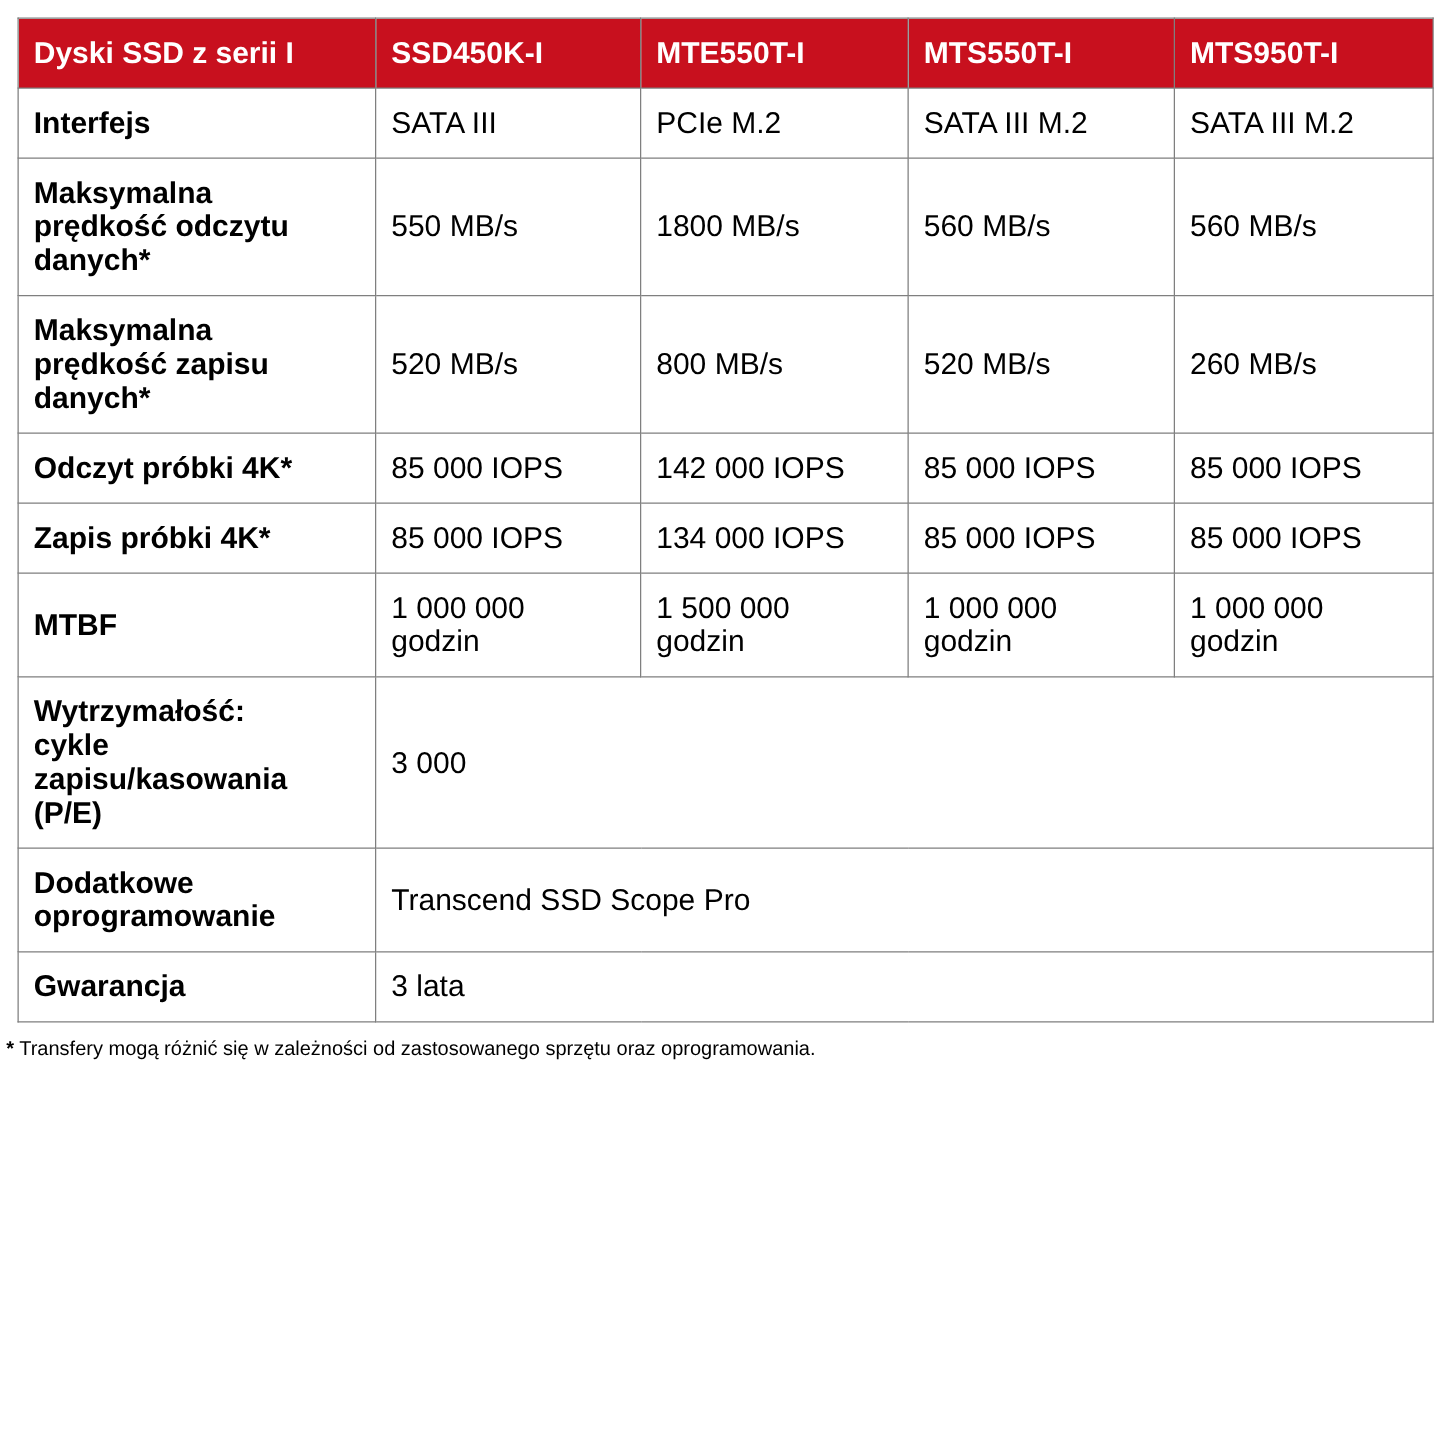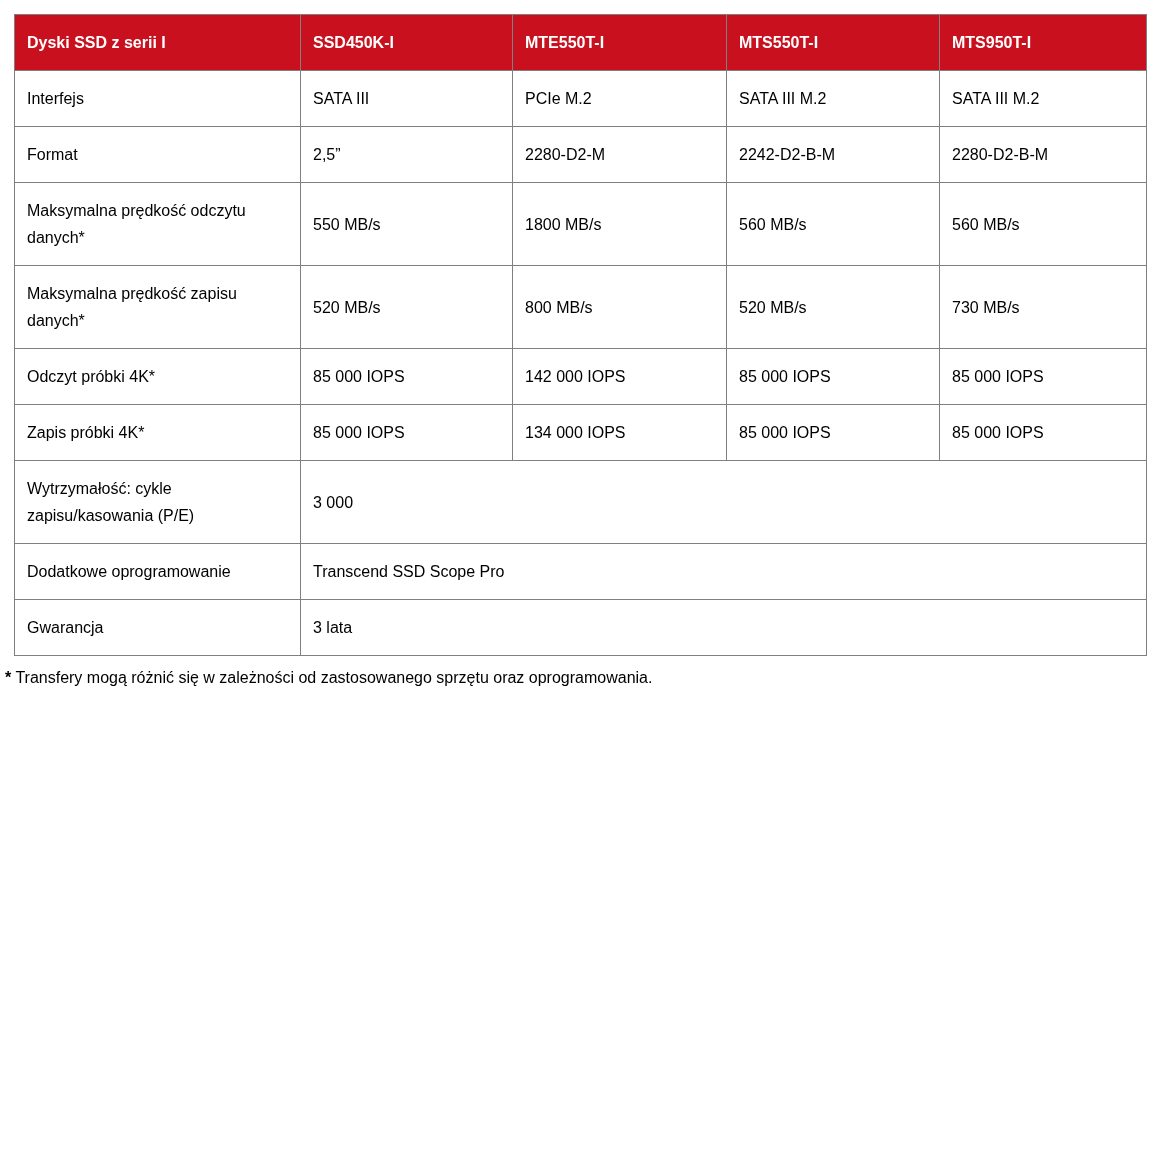--- a/index.html
+++ b/index.html
@@ -17,36 +17,36 @@
     background: #ffffff;
     overflow: hidden;
   }
   table.spec {
     border-collapse: collapse;
     table-layout: fixed;
     width: 1132px;
   }
   table.spec th, table.spec td {
     border: 1px solid #7f7f7f;
-    font-size: 16px;
+    font-size: 24px;
     line-height: 27px;
     vertical-align: middle;
     text-align: left;
     box-sizing: border-box;
     overflow: hidden;
     margin-left: 16px;
   }
   table.spec th {
     background: #C8101E;
     color: #ffffff;
     font-weight: bold;
     padding: 14px 12px;
   }
   td.label {
-    font-weight: normal;
+    font-weight: bold;
     padding: 14px 40px 14px 12px;
   }
   td.val {
     padding: 14px 16px 14px 12px;
     white-space: pre-line;
   }
   td.center { text-align: center; }
   .footnote {
     margin: 9px 0 0 -9px;
     font-size: 16px;
@@ -77,53 +77,57 @@
     </thead>
     <tbody>
       <tr>
         <td class="label">Interfejs</td>
         <td class="val">SATA III</td>
         <td class="val">PCIe M.2</td>
         <td class="val">SATA III M.2</td>
         <td class="val">SATA III M.2</td>
       </tr>
       <tr>
-        <td class="label">Format</td>
-        <td class="val center">2,5”</td>
-        <td class="val">2280-D2-M</td>
-        <td class="val">2242-D2-B-M</td>
-        <td class="val">2280-D2-B-M</td>
-      </tr>
-      <tr>
         <td class="label">Maksymalna prędkość odczytu danych*</td>
         <td class="val">550 MB/s</td>
         <td class="val">1800 MB/s</td>
         <td class="val">560 MB/s</td>
         <td class="val">560 MB/s</td>
       </tr>
       <tr>
         <td class="label">Maksymalna prędkość zapisu danych*</td>
         <td class="val">520 MB/s</td>
         <td class="val">800 MB/s</td>
         <td class="val">520 MB/s</td>
-        <td class="val">730 MB/s</td>
+        <td class="val">260 MB/s</td>
       </tr>
       <tr>
         <td class="label">Odczyt próbki 4K*</td>
         <td class="val">85 000 IOPS</td>
         <td class="val">142 000 IOPS</td>
         <td class="val">85 000 IOPS</td>
         <td class="val">85 000 IOPS</td>
       </tr>
       <tr>
         <td class="label">Zapis próbki 4K*</td>
         <td class="val">85 000 IOPS</td>
         <td class="val">134 000 IOPS</td>
         <td class="val">85 000 IOPS</td>
         <td class="val">85 000 IOPS</td>
+      </tr>
+      <tr>
+        <td class="label">MTBF</td>
+        <td class="val">1 000 000
+godzin</td>
+        <td class="val">1 500 000
+godzin</td>
+        <td class="val">1 000 000
+godzin</td>
+        <td class="val">1 000 000
+godzin</td>
       </tr>
       <tr>
         <td class="label">Wytrzymałość: cykle zapisu/kasowania (P/E)</td>
         <td class="val center" colspan="4">3 000</td>
       </tr>
       <tr>
         <td class="label">Dodatkowe oprogramowanie</td>
         <td class="val" colspan="4">Transcend SSD Scope Pro</td>
       </tr>
       <tr>

